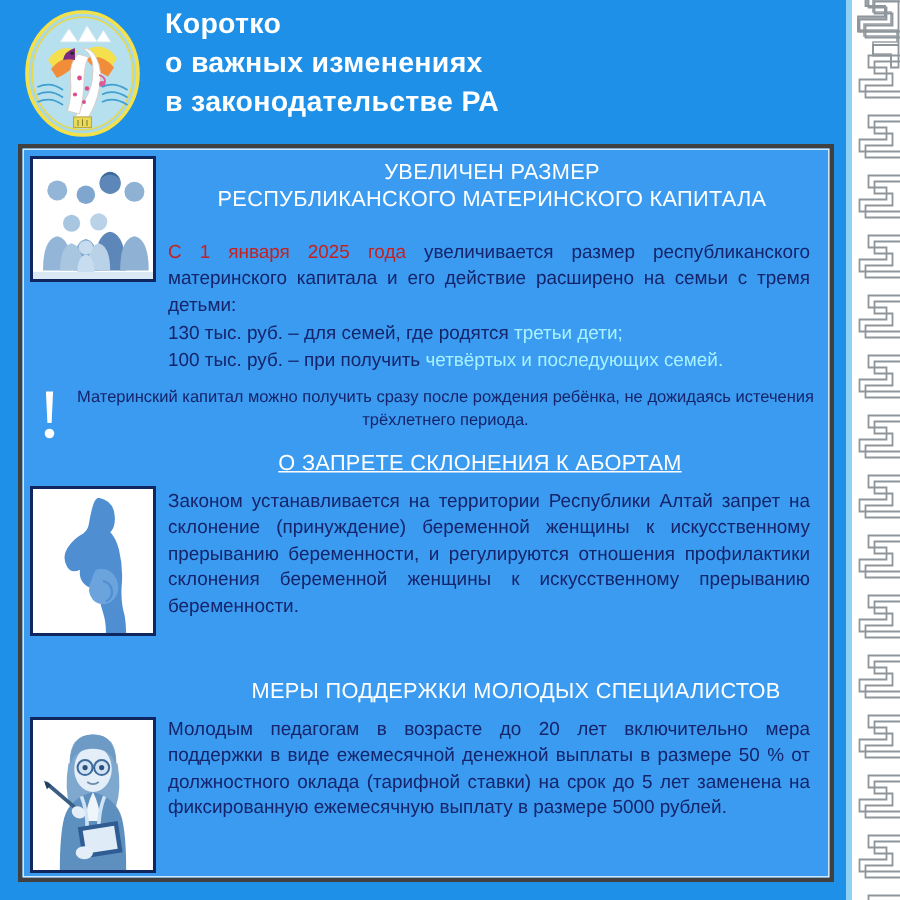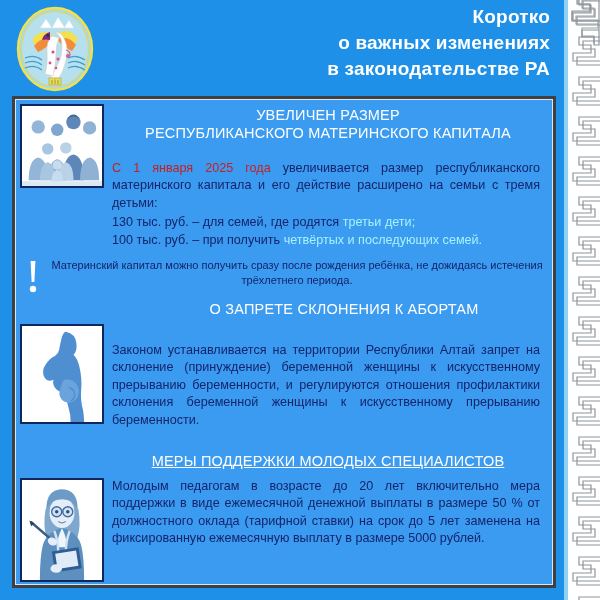--- a/index.html
+++ b/index.html
@@ -26,21 +26,21 @@
   
   .header{
     position:absolute;left:0;top:0;width:568px;height:96px;
   }
   .emblem{
     position:absolute;left:12px;top:6px;width:86px;height:86px;
   }
   .emblem svg{display:block;}
   .header-title{
     position:absolute;left:110px;top:4px;width:440px;
-    text-align:right;color:#ffffff;font-weight:bold;
+    text-align:left;color:#ffffff;font-weight:bold;
     font-size:19px;line-height:26px;letter-spacing:.2px;
   }
   .header-title div{white-space:nowrap;}
 
   
   .panel{
     position:absolute;left:12px;top:96px;width:544px;height:492px;
     background:#404040;padding:3px;box-sizing:border-box;
   }
   .panel-inner{
@@ -84,27 +84,27 @@
   }
   .warn-icon svg{display:block;}
   .warn-text{
     margin-left:30px;color:#15246b;font-size:11px;line-height:15px;
     text-align:center;
   }
 
   
   .s2{position:absolute;left:0;top:200px;width:100%;}
   .s2 .thumb{left:4px;top:24px;width:84px;height:100px;}
-  .s2-head{position:absolute;left:112px;top:0px;width:432px;}
-  .s2-body{position:absolute;left:96px;top:42px;width:428px;}
+  .s2-head{position:absolute;left:88px;top:0px;width:432px;text-decoration:underline;}
+  .s2-body{position:absolute;left:96px;top:26px;width:428px;}
 
   
   .s3{position:absolute;left:0;top:352px;width:100%;}
   .s3 .thumb{left:4px;top:26px;width:84px;height:104px;}
-  .s3-head{position:absolute;left:96px;top:0px;width:432px;text-decoration:underline;}
+  .s3-head{position:absolute;left:112px;top:0px;width:432px;}
   .s3-body{position:absolute;left:96px;top:26px;width:428px;}
 </style>
 </head>
 <body>
 
 <div class="poster">
 
   <div class="header">
 
     <div class="emblem">

